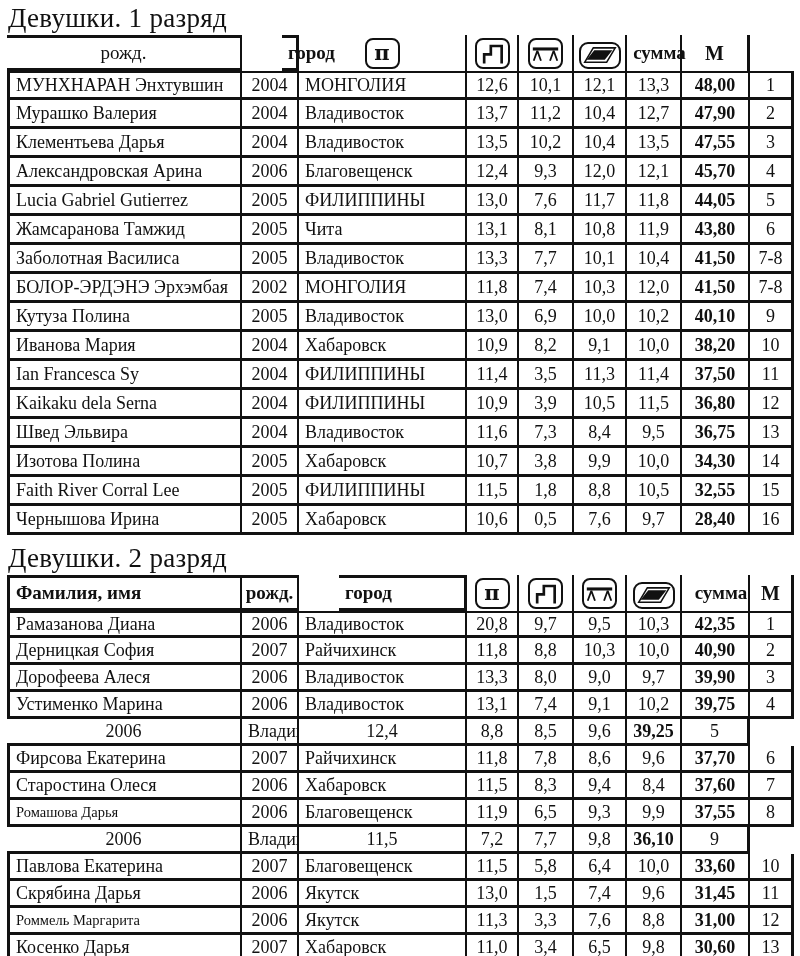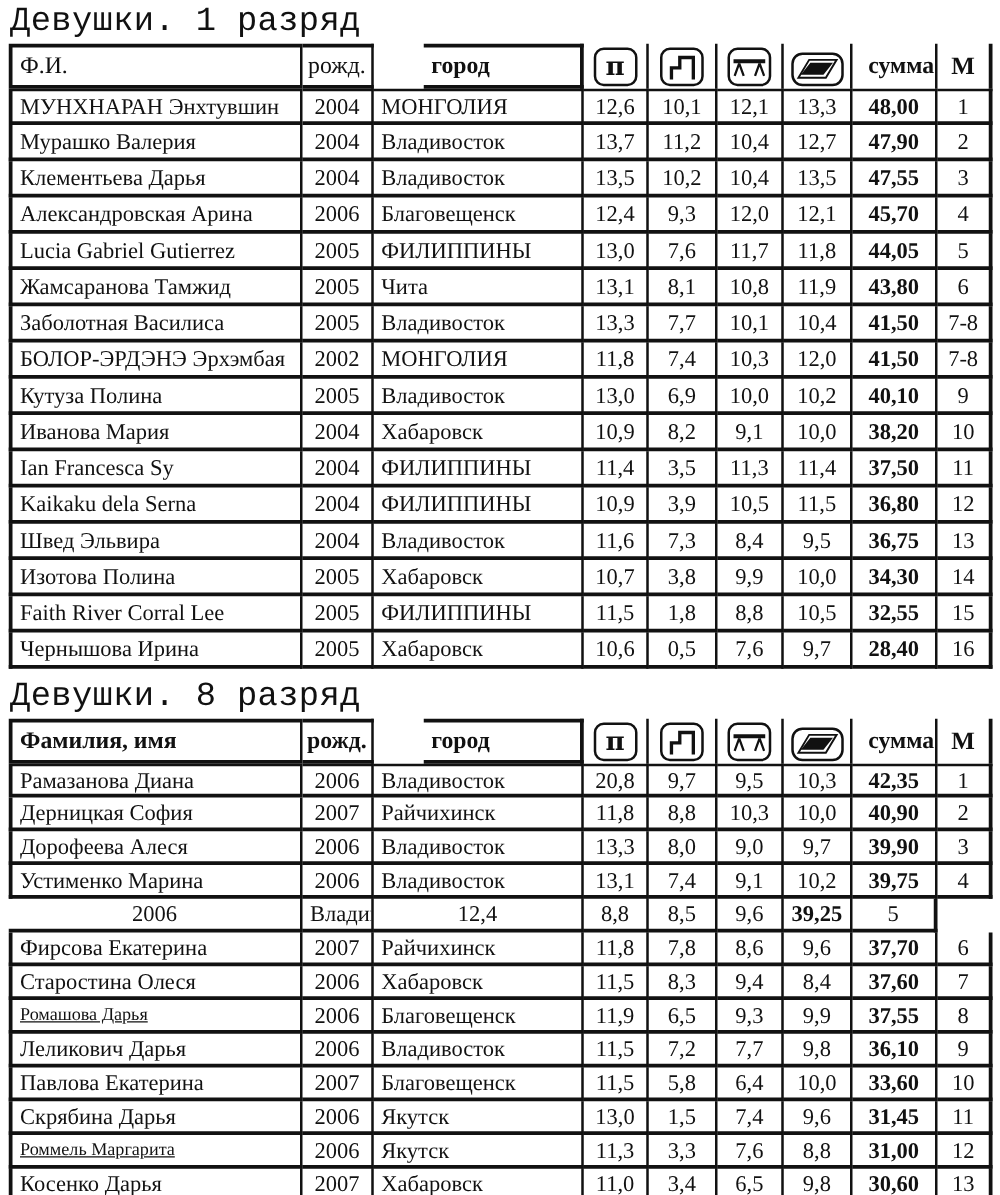--- a/index.html
+++ b/index.html
@@ -5,21 +5,21 @@
   :root{ --ink:#111; }
   html,body{ margin:0; padding:0; background:#fff; }
   body{
     width:800px; height:956px; overflow:hidden;
     font-family:"Liberation Serif","DejaVu Serif",serif;
     color:var(--ink);
   }
   .page{ padding:2px 5px 0 7px; }
   h1.sec-title{
     margin:2px 0 3px 1px; font-size:27px; font-weight:400;
-    letter-spacing:.3px; line-height:28px;font-family:Liberation Mono, monospace;
+    letter-spacing:.3px; line-height:28px;
   }
   .sec2 h1.sec-title{ margin-top:9px; }
 
   .thead,.trow{
     display:grid;
     grid-template-columns:235px 57px 168px 52px 55px 53px 55px 68px 44px;
     box-sizing:border-box;
   }
   .thead{ height:36px; }
   .hc{ box-sizing:border-box; display:flex; align-items:center; font-size:19px; }
@@ -62,32 +62,31 @@
     box-sizing:border-box; display:flex; align-items:center;
     border-right:2px solid var(--ink); border-bottom:3px solid var(--ink);
     font-size:18px; white-space:nowrap; overflow:hidden;
   }
   .trow:first-child .td{ border-top:2px solid var(--ink); }
   .td.name{ border-left:3px solid var(--ink); padding-left:6px; }
   .td.city{ padding-left:6px;text-align:center; }
   .td.c{ justify-content:center; }
   .td.sum{ font-weight:bold;text-align:center; }
   .td.place{ border-right:3px solid var(--ink); }
-  .trow.smallname .td.name{ font-size:14.5px;text-decoration:underline; }
+  .trow.smallname .td.name{ font-size:14.5px; }
 </style>
 </head>
 <body>
 
 <div class="page">
 
   <section class="sec1">
     <h1 class="sec-title">Девушки. 1 разряд</h1>
     <div class="table">
       <div class="thead">
-        <div class="hc hname">Ф.И.</div>
         <div class="hc hborn">рожд.</div>
         <div class="hc hcity">город</div>
         <div class="hc happ">
           <span class="appbox">
               <span class="pi-glyph">π</span>
             </span>
         </div>
         <div class="hc happ">
           <span class="appbox">
             <svg width="27" height="25" viewBox="0 0 32 30">
@@ -289,21 +288,21 @@
             <div class="td c">7,6</div>
             <div class="td c">9,7</div>
             <div class="td c sum">28,40</div>
             <div class="td c place">16</div>
           </div>
         </div>
     </div>
   </section>
 
   <section class="sec2">
-    <h1 class="sec-title">Девушки. 8 разряд</h1>
+    <h1 class="sec-title">Девушки. 2 разряд</h1>
     <div class="table">
       <div class="thead">
         <div class="hc hname">Фамилия, имя</div>
         <div class="hc hborn">рожд.</div>
         <div class="hc hcity">город</div>
         <div class="hc happ">
           <span class="appbox">
               <span class="pi-glyph">π</span>
             </span>
         </div>
@@ -415,21 +414,20 @@
             <div class="td c">2006</div>
             <div class="td city">Благовещенск</div>
             <div class="td c">11,9</div>
             <div class="td c">6,5</div>
             <div class="td c">9,3</div>
             <div class="td c">9,9</div>
             <div class="td c sum">37,55</div>
             <div class="td c place">8</div>
           </div>
           <div class="trow">
-            <div class="td name">Леликович Дарья</div>
             <div class="td c">2006</div>
             <div class="td city">Владивосток</div>
             <div class="td c">11,5</div>
             <div class="td c">7,2</div>
             <div class="td c">7,7</div>
             <div class="td c">9,8</div>
             <div class="td c sum">36,10</div>
             <div class="td c place">9</div>
           </div>
           <div class="trow">

